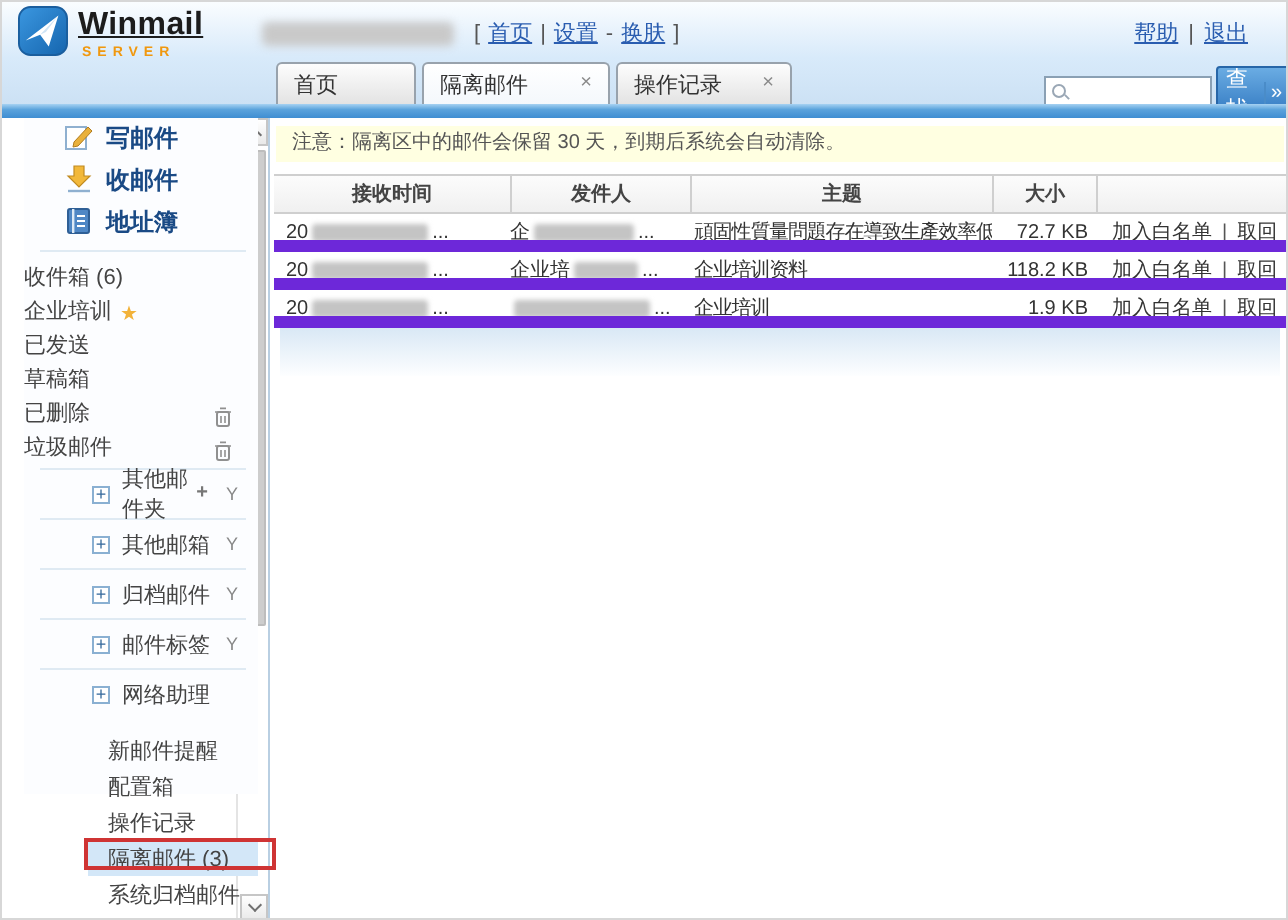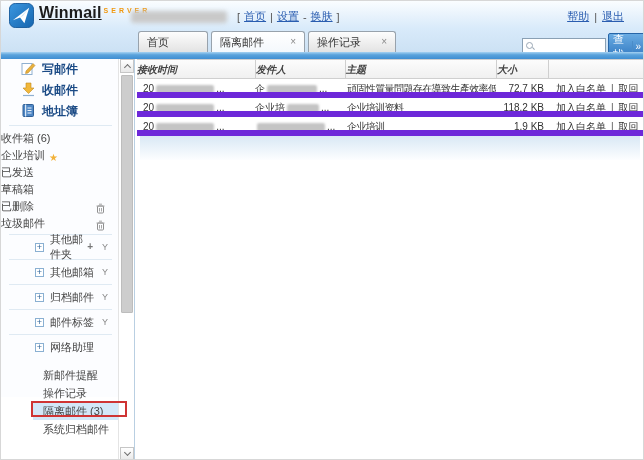--- a/index.html
+++ b/index.html
@@ -3,21 +3,21 @@
 <meta charset="utf-8">
 <style>
   *{margin:0;padding:0;box-sizing:border-box;}
   html,body{background:#fff;}
   .app{position:relative;width:644px;height:460px;font-family:"Liberation Sans","DejaVu Sans",sans-serif;
        font-size:12px;background:#fff;overflow:hidden;border:1px solid #d7d7d7;}
   
   .topbar{position:absolute;top:0;left:0;width:644px;height:28px;
           background:linear-gradient(180deg,#fafdff 0%,#e7f2fc 55%,#d8eafa 100%);}
   .logo{position:absolute;left:8px;top:2px;display:flex;align-items:flex-start;gap:5px;}
-  .brand-text{display:flex;flex-direction:row;line-height:1;margin-top:2px;}
+  .brand-text{display:flex;flex-direction:column;line-height:1;margin-top:2px;}
   .brand-name{font-size:16px;font-weight:bold;color:#1c1c1c;text-decoration:underline;letter-spacing:0.2px;}
   .brand-sub{font-size:7px;font-weight:bold;color:#f0980f;letter-spacing:3px;margin-top:2px;padding-left:2px;}
   .topnav{position:absolute;left:130px;top:8px;display:flex;align-items:center;gap:4px;color:#555;font-size:11px;}
   .blur-user{width:96px;height:12px;background:#c9c9c9;border-radius:3px;filter:blur(2px);margin-right:6px;}
   .lnk{color:#2a5db0;text-decoration:underline;cursor:pointer;}
   .sep{color:#555;}
   .topright{position:absolute;right:21px;top:8px;font-size:11px;display:flex;gap:5px;align-items:center;}
   
   .tabrow{position:absolute;top:28px;left:0;width:644px;height:23px;
           background:linear-gradient(180deg,#d8eafa,#cce1f4);}
@@ -37,21 +37,21 @@
   .mag::after{content:"";position:absolute;left:6px;top:6px;width:3px;height:1px;background:#9aa7b5;transform:rotate(45deg);}
   .searchbox input{border:none;outline:none;width:64px;height:13px;font-size:10px;font-family:inherit;}
   .search-btn{height:27px;margin-left:2px;background:linear-gradient(180deg,#6aace3,#2f76bf);
               border:1px solid #2766a8;color:#fff;font-size:11px;display:flex;align-items:center;
               padding:0 3px 0 4px;border-radius:2px;cursor:pointer;width:37px;}
   .search-arrow{margin-left:3px;border-left:1px solid #4a8cc8;padding-left:2px;font-size:10px;}
   .bluebar{position:absolute;top:51px;left:0;width:644px;height:7px;
            background:linear-gradient(180deg,#a6d2f2 0%,#5ba3dc 40%,#3f8ed2 100%);}
   
   .body{position:absolute;top:58px;left:0;width:644px;height:402px;}
-  .sidebar{position:absolute;left:0;top:0;width:117px;height:338px;background:#fcfdff;overflow:visible;z-index:3;}
+  .sidebar{position:absolute;left:11px;top:0;width:117px;height:338px;background:#fcfdff;overflow:visible;z-index:3;}
   .sb-main{height:21px;display:flex;align-items:center;gap:6px;padding-left:20px;
            color:#1a4a85;font-weight:bold;font-size:12px;cursor:pointer;}
   .sb-divider{height:1px;background:#dfeaf3;margin:3px 6px 3px 8px;}
   .sb-folder{height:17px;display:flex;align-items:flex-end;color:#444;font-size:11px;cursor:pointer;}
   .star{margin-left:4px;color:#f2b23a;font-size:10px;line-height:10px;}
   .trash{margin-left:auto;margin-right:13px;display:flex;align-items:center;}
   .sb-section{height:18px;display:flex;align-items:center;padding-left:34px;color:#444;font-size:11px;cursor:pointer;}
   .expand-box{width:9px;height:9px;border:1px solid #8ab0d2;background:#fff;color:#35699c;
               font-size:9px;line-height:7px;text-align:center;margin-right:6px;flex:none;}
   .sec-icons{margin-left:auto;margin-right:10px;display:flex;gap:9px;align-items:center;}
@@ -71,21 +71,21 @@
   .chev.c-up{transform:rotate(45deg);margin-top:3px;}
   .chev.c-down{transform:rotate(225deg);margin-bottom:3px;}
   .sb-thumb{position:absolute;left:2px;top:16px;width:12px;height:238px;background:#cdcdcd;border:1px solid #bdbdbd;border-radius:1px;cursor:pointer;}
   
   .main{position:absolute;left:133px;top:0;width:511px;height:402px;background:#fff;border-left:1px solid #b9cfe2;}
   .notice{height:18px;line-height:18px;background:#ffffe1;color:#555;font-size:10px;
           padding-left:8px;margin:4px 3px 6px 3px;white-space:nowrap;overflow:hidden;}
   .mtable{margin:0 2px;}
   .thead{display:flex;height:20px;line-height:19px;border-top:1px solid #cfcfcf;border-bottom:1px solid #cfcfcf;
          background:linear-gradient(180deg,#fcfcfc,#f0f0f0);font-weight:bold;color:#444;font-size:10px;}
-  .hc{text-align:left;font-style:italic;}
+  .hc{text-align:center;}
   .hc + .hc{border-left:1px solid #cfcfcf;}
   .col-time{width:118px;flex:none;}
   .col-sender{width:90px;flex:none;}
   .col-subject{flex:1;min-width:0;}
   .col-size{width:52px;flex:none;}
   .col-action{width:95px;flex:none;}
   .trow{display:flex;height:19px;line-height:19px;border-bottom:6px solid #6d28d9;color:#333;font-size:10px;}
   .cell{white-space:nowrap;overflow:hidden;}
   .c-time{padding-left:6px;}
   .c-subject{letter-spacing:-0.6px;padding-left:2px;}
@@ -267,20 +267,23 @@
         <span class="expand-box"><span>+</span></span>
         <span>网络助理</span>
       </div>
 
       <div class="sb-gap"></div>
 
       <div class="sb-tool">
         <span>新邮件提醒</span>
       </div>
       <div class="sb-tool">
+        <span>配置箱</span>
+      </div>
+      <div class="sb-tool">
         <span>操作记录</span>
       </div>
       <div class="sb-tool quarantine">
         <span>隔离邮件 (3)</span>
         <span class="red-box"></span>
       </div>
       <div class="sb-tool">
         <span>系统归档邮件</span>
       </div>
     </div>
@@ -289,20 +292,21 @@
       <div class="sb-arrowbox up">
           <span class="chev c-up"></span>
         </div>
       <div class="sb-thumb"></div>
       <div class="sb-arrowbox down">
           <span class="chev c-down"></span>
         </div>
     </div>
 
     <div class="main">
+      <div class="notice">注意：隔离区中的邮件会保留 30 天，到期后系统会自动清除。</div>
 
       <div class="mtable">
         <div class="thead">
           <div class="hc col-time">接收时间</div>
           <div class="hc col-sender">发件人</div>
           <div class="hc col-subject">主题</div>
           <div class="hc col-size">大小</div>
           <div class="hc col-action"></div>
         </div>
 

